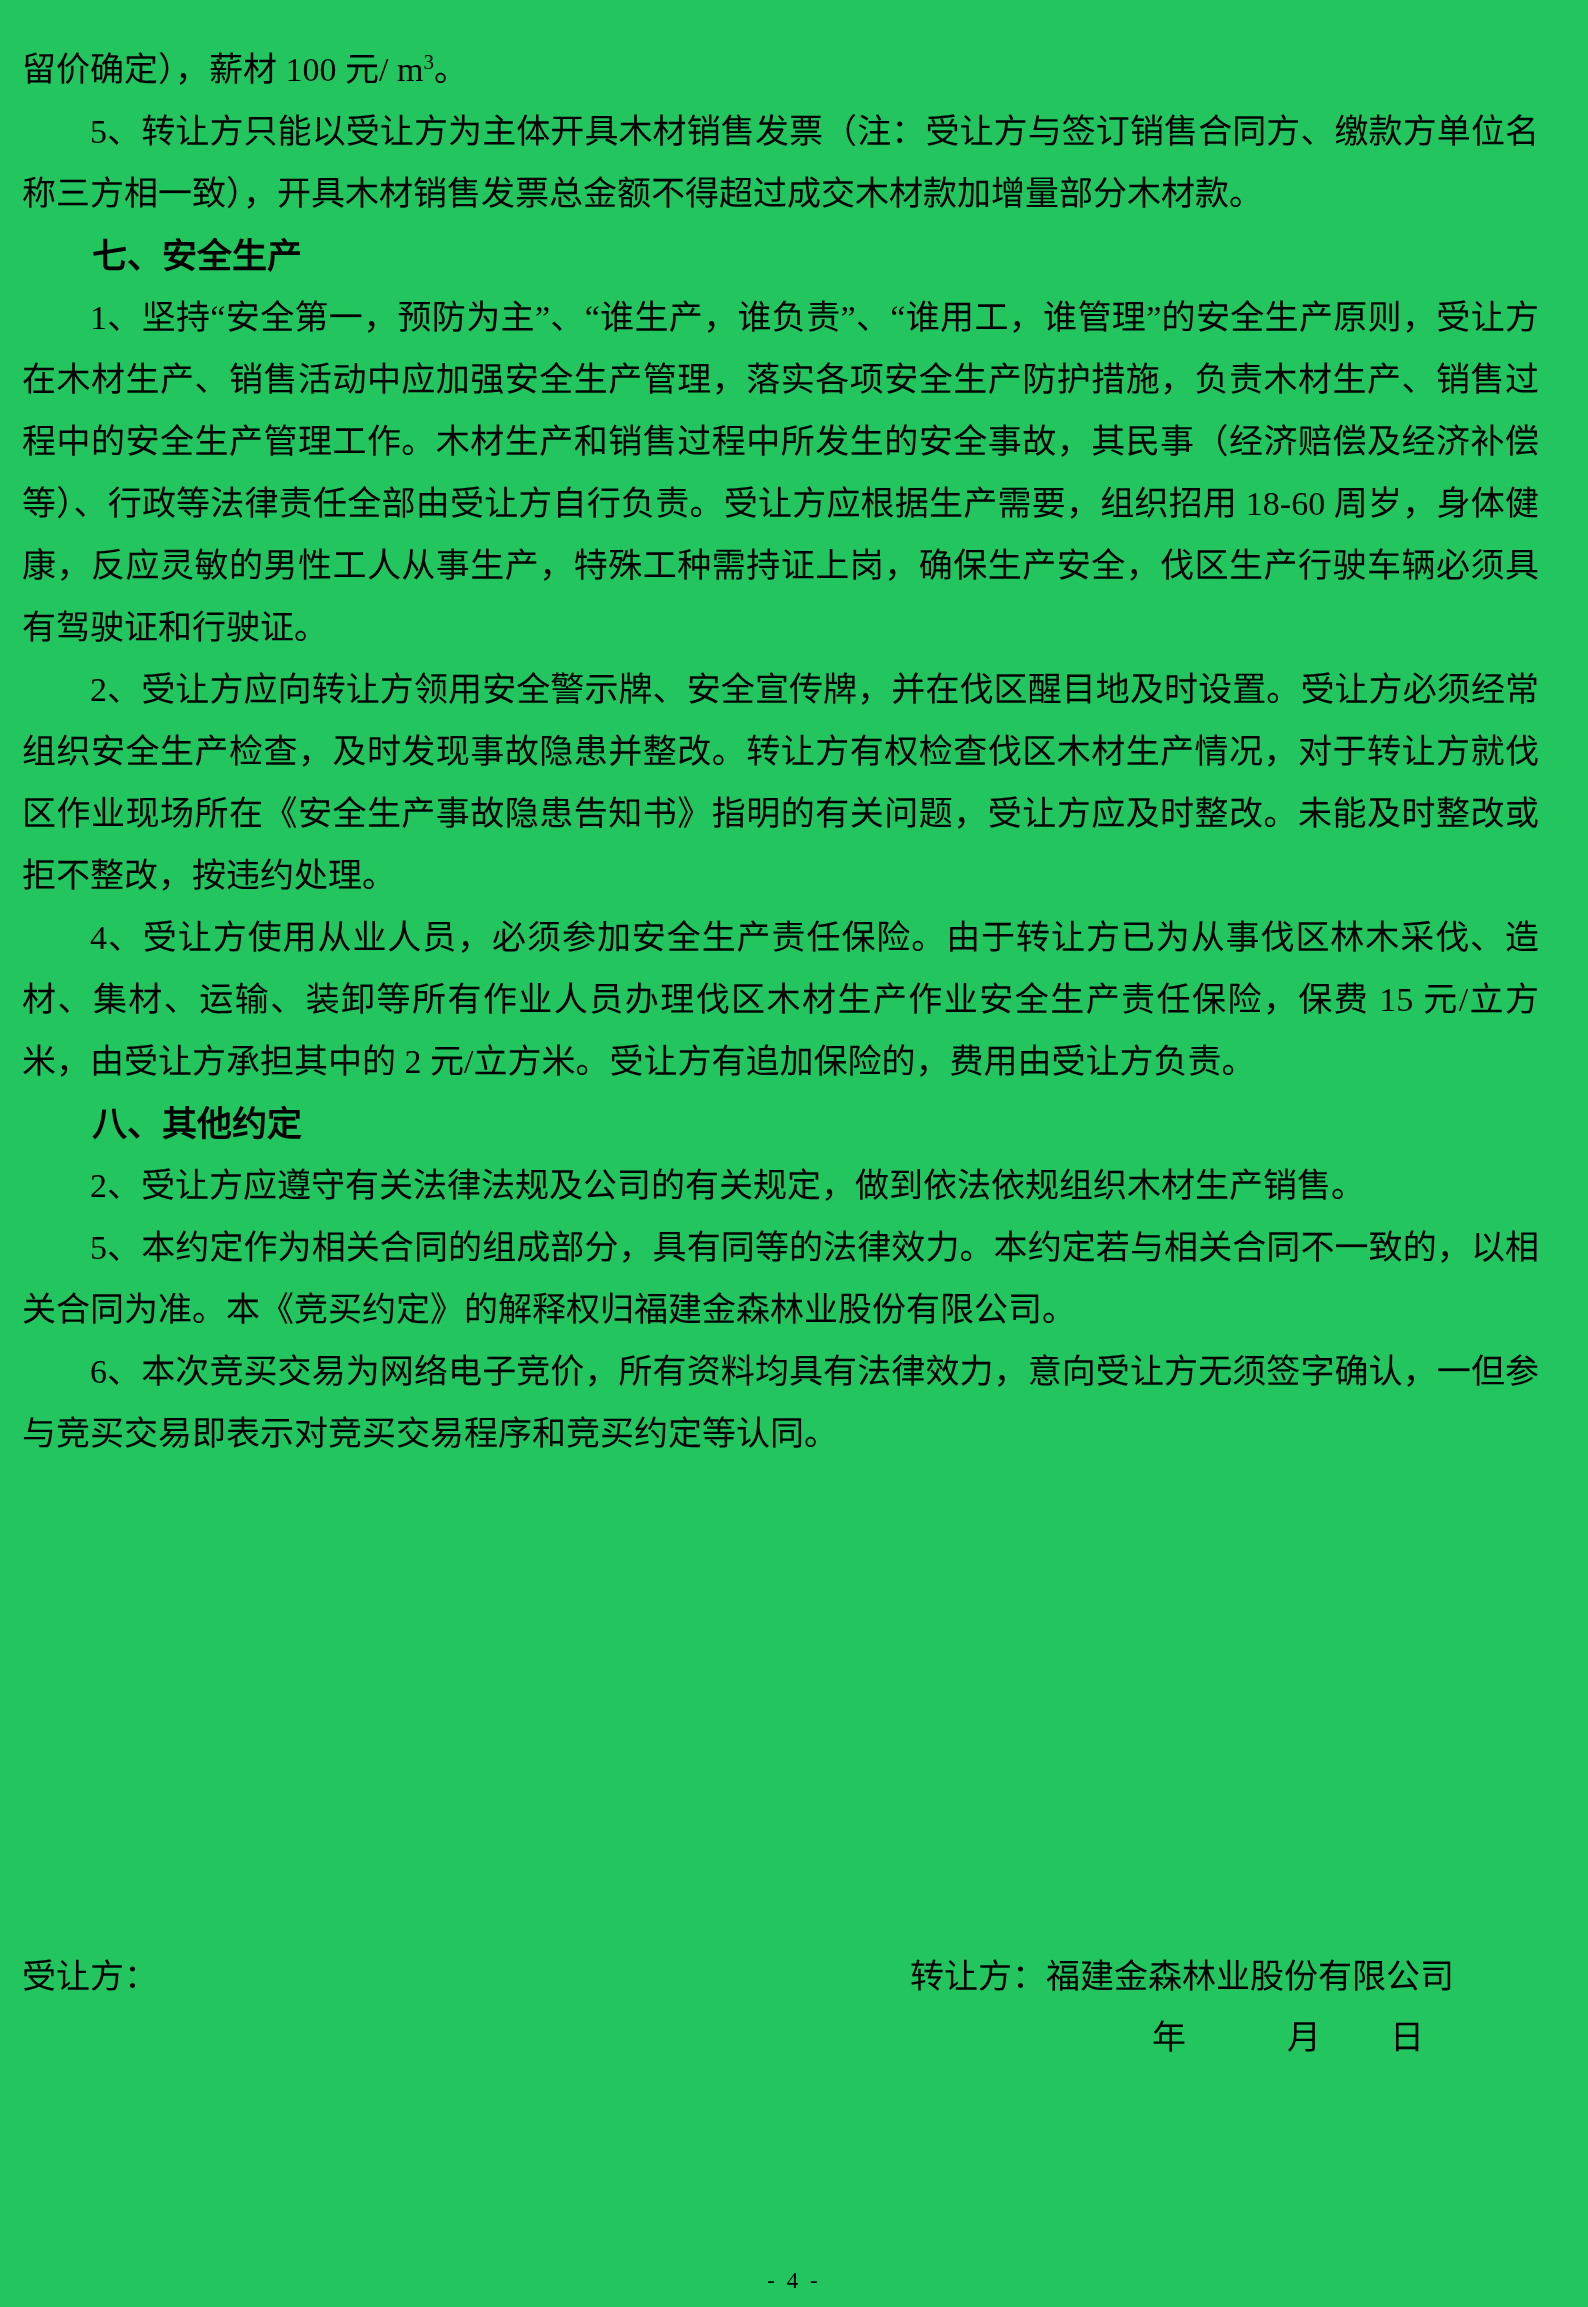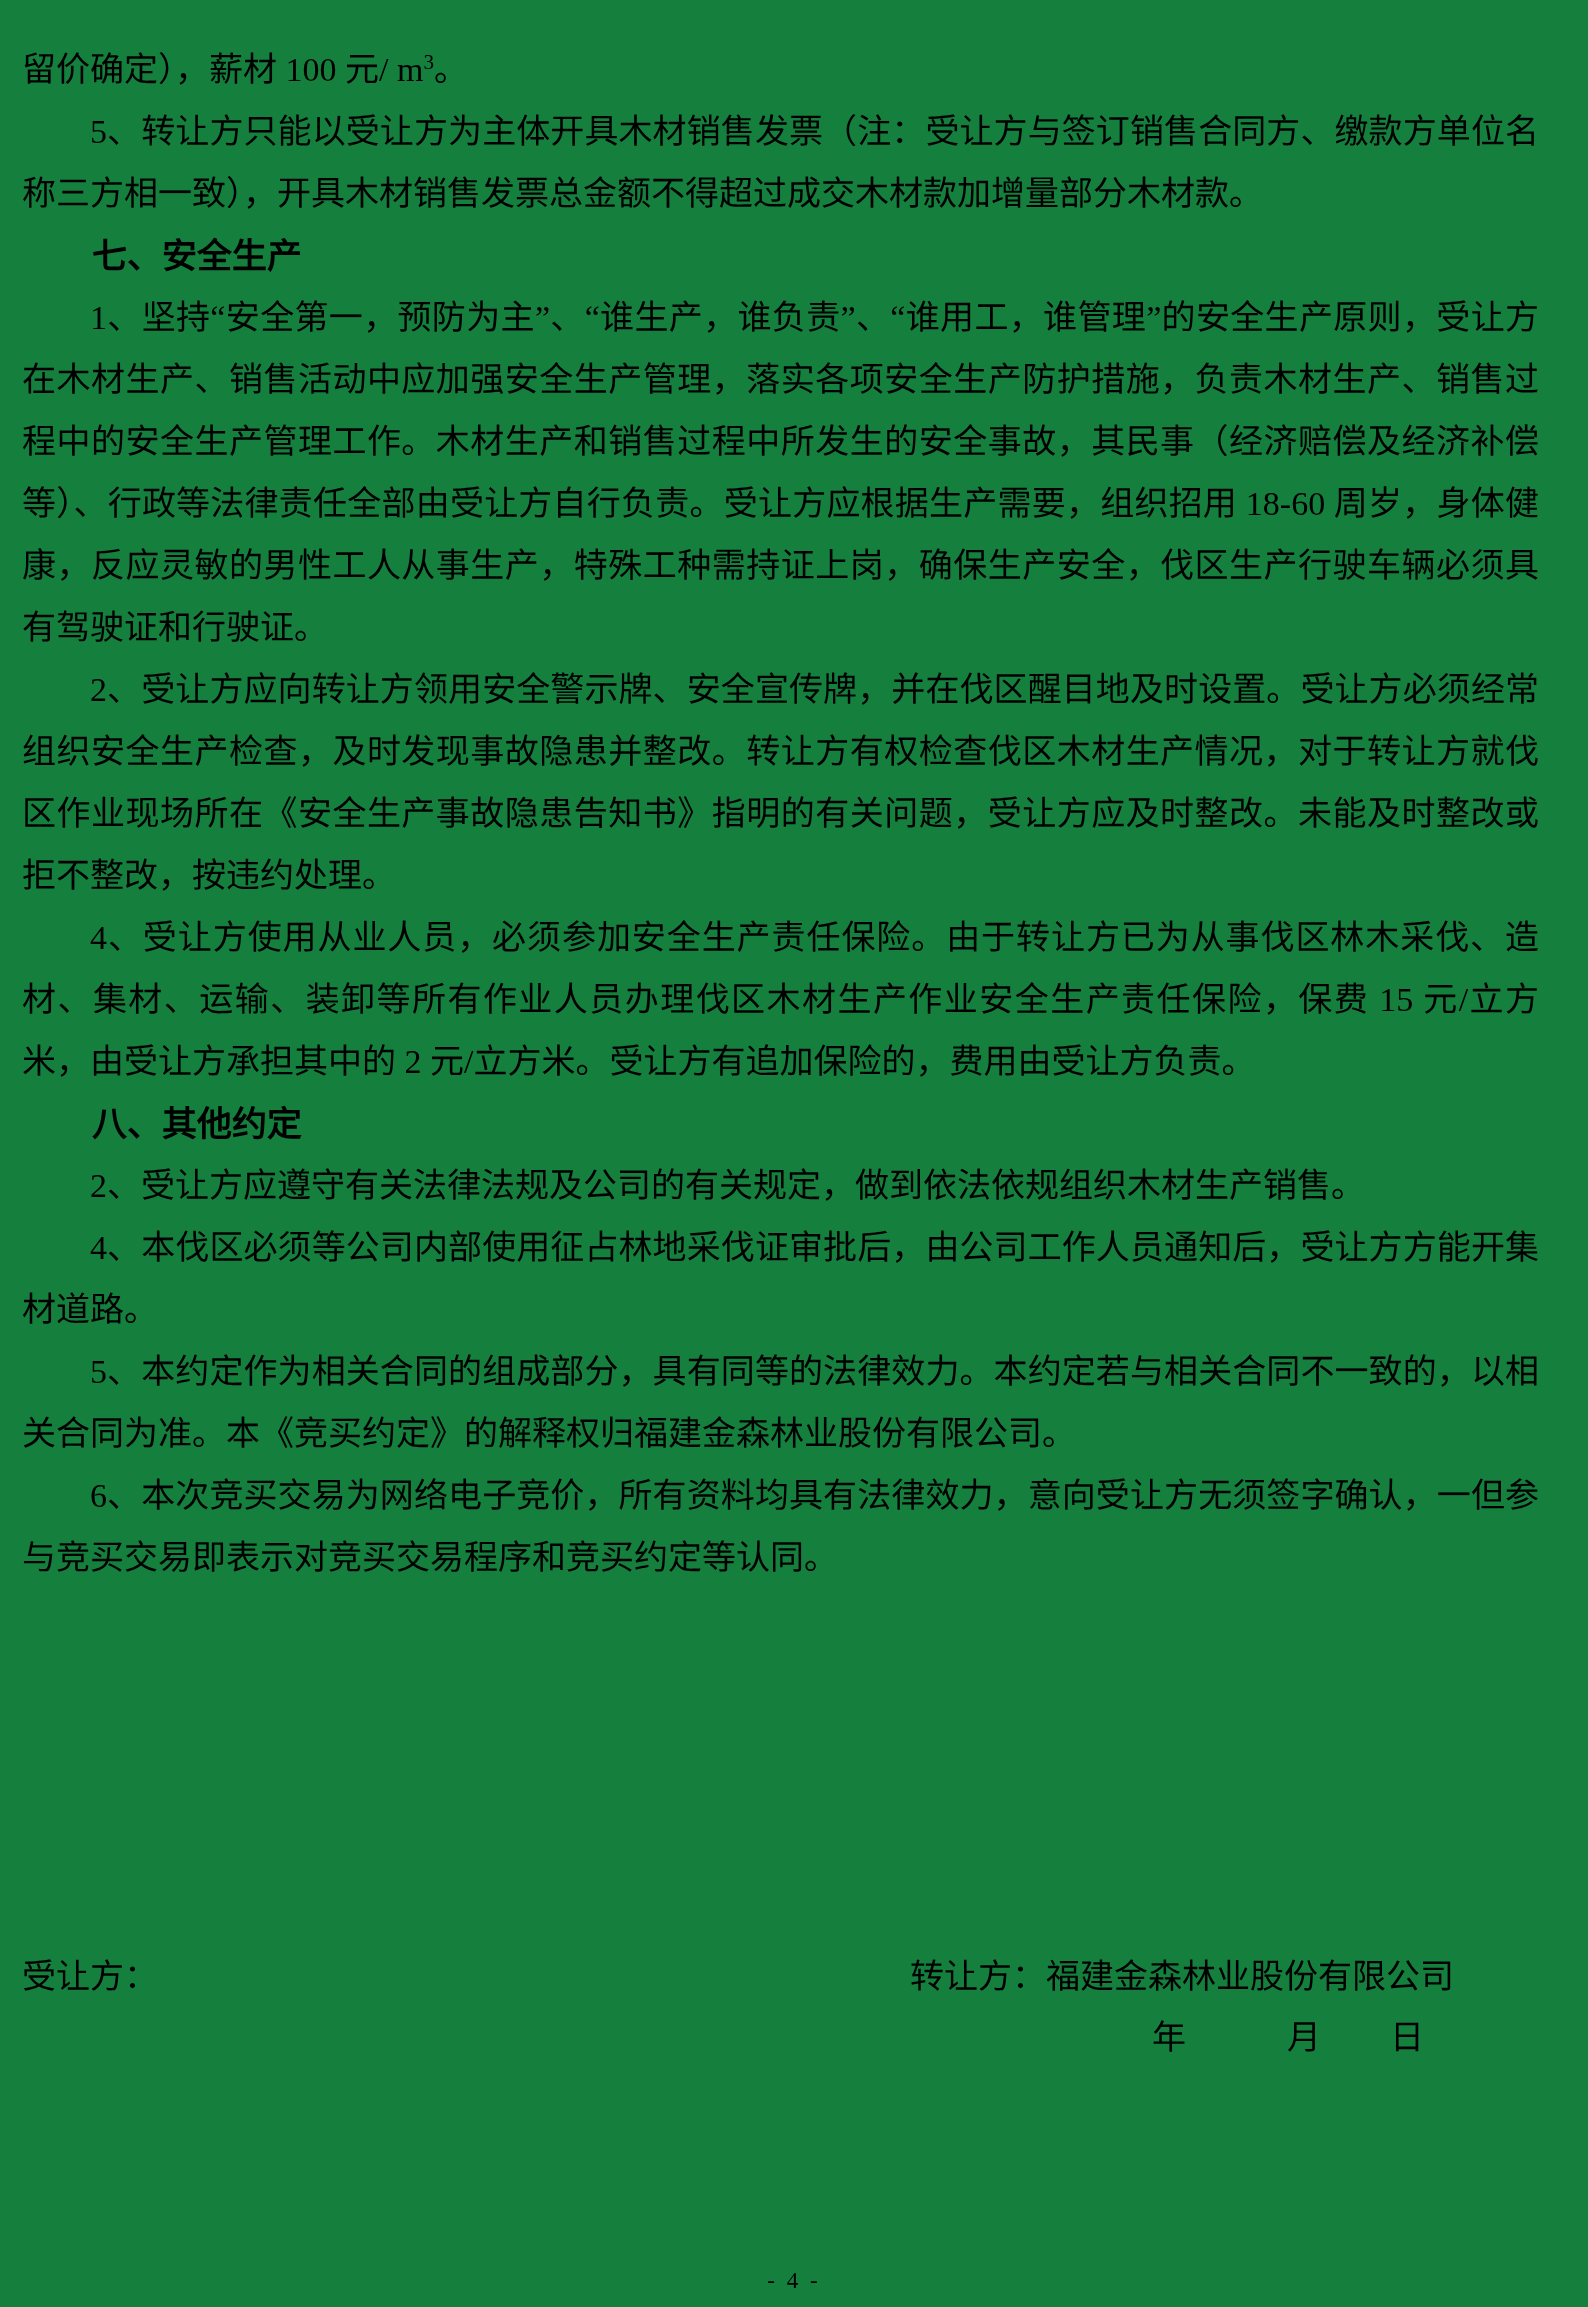--- a/index.html
+++ b/index.html
@@ -1,21 +1,21 @@
 <!DOCTYPE html>
 <html lang="zh-CN" style="font-size:11.8px"><head>
 <meta charset="utf-8">
 <style>
   html, body { margin: 0; padding: 0; background: #888; }
   .page {
     position: relative;
     width: 1588px;
     height: 2307px;
     margin: 0 auto;
-    background: #15803d;
+    background: #22c55e;
     color: #000000;
     font-family: "Liberation Serif", "DejaVu Serif", serif;
     overflow: hidden;
   }
   .doc-body {
     position: absolute;
     top: 39px;
     left: 22px;
     width: 1517px;
     font-size: 34px;
@@ -95,21 +95,20 @@
 
 
     <p>4、受让方使用从业人员，必须参加安全生产责任保险。由于转让方已为从事伐区林木采伐、造材、集材、运输、装卸等所有作业人员办理伐区木材生产作业安全生产责任保险，保费 15 元/立方米，由受让方承担其中的 2 元/立方米。受让方有追加保险的，费用由受让方负责。</p>
 
     <h2>八、其他约定</h2>
 
 
     <p>2、受让方应遵守有关法律法规及公司的有关规定，做到依法依规组织木材生产销售。</p>
 
 
-    <p>4、本伐区必须等公司内部使用征占林地采伐证审批后，由公司工作人员通知后，受让方方能开集材道路。</p>
 
     <p>5、本约定作为相关合同的组成部分，具有同等的法律效力。本约定若与相关合同不一致的，以相关合同为准。本《竞买约定》的解释权归福建金森林业股份有限公司。</p>
 
     <p>6、本次竞买交易为网络电子竞价，所有资料均具有法律效力，意向受让方无须签字确认，一但参与竞买交易即表示对竞买交易程序和竞买约定等认同。</p>
 
   </div>
 
   <div class="signature-row">
     <span class="sig-transferee">受让方：</span>
     <span class="sig-transferor">转让方：福建金森林业股份有限公司</span>

